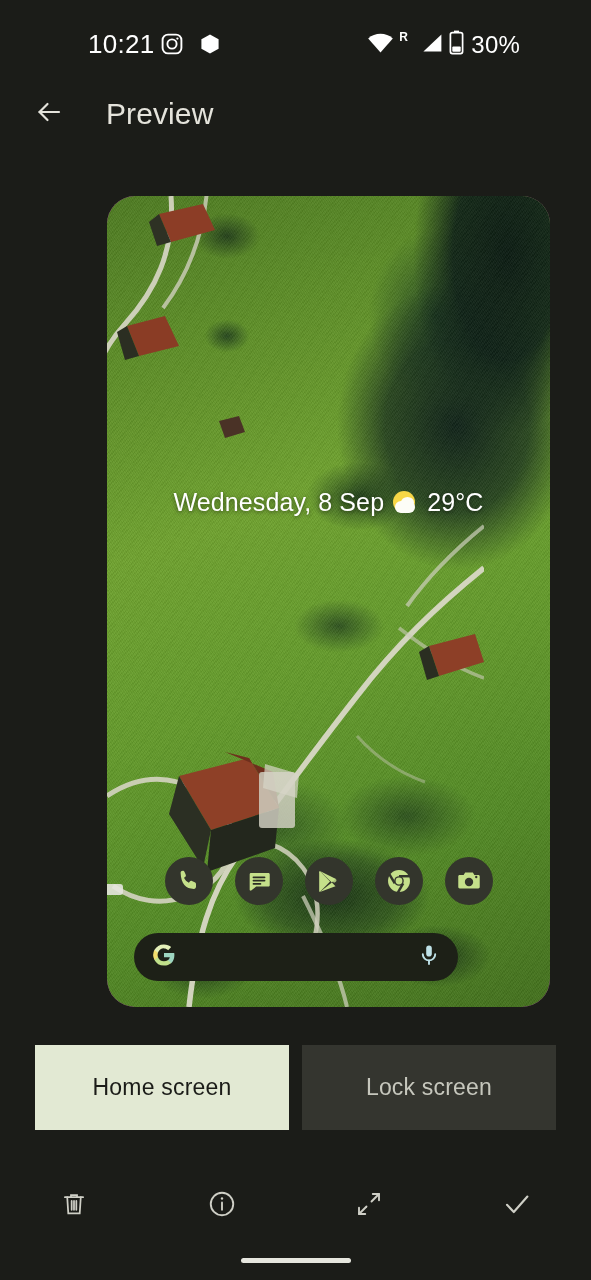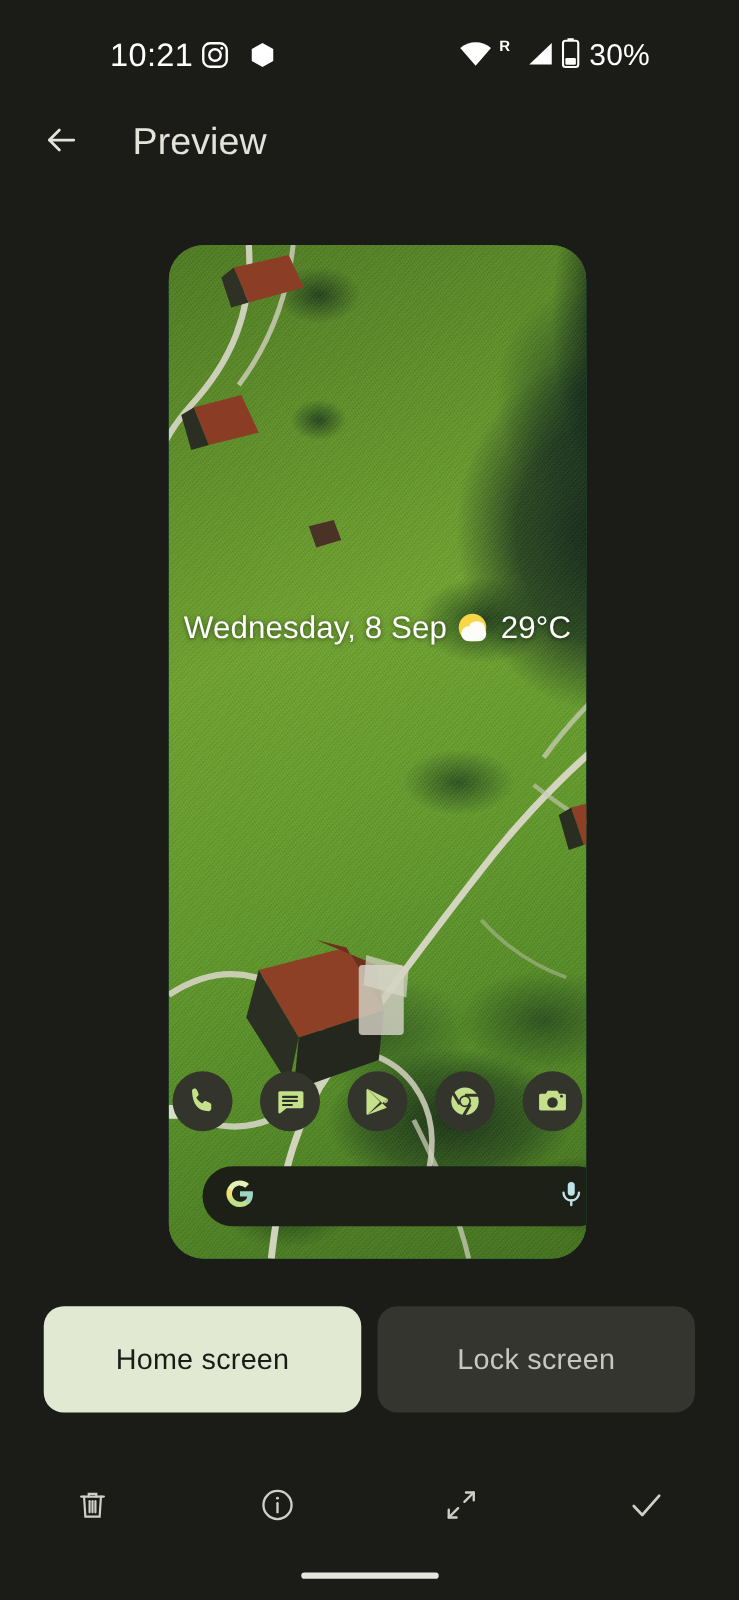--- a/index.html
+++ b/index.html
@@ -31,24 +31,23 @@
   }
   .appbar-title {
     position:absolute; left:106px; top:0; height:52px;
     display:flex; align-items:center;
     color:#e4e3db; font-size:30px; letter-spacing:0.1px;
   }
 
   
   .preview-wrap {
     position:absolute; left:107px; top:196px;
-    width:334px; height:811px;
+    width:443px; height:811px;
     border-radius:28px; overflow:hidden;
-    background:#15803d;
-    margin-left:28px;
+    background:#a21caf;
   }
   .wall {
     position:absolute; inset:0;
     background:
       
       radial-gradient(120px 230px at 400px 60px, rgba(9,24,18,.97) 0%, rgba(12,30,22,.9) 45%, rgba(20,45,25,0) 78%),
       radial-gradient(150px 180px at 350px 230px, rgba(10,26,24,.93) 0%, rgba(14,34,26,.7) 48%, rgba(20,45,25,0) 80%),
       radial-gradient(95px 120px at 330px 120px, rgba(22,52,30,.8) 0%, rgba(22,52,30,0) 72%),
       
       radial-gradient(70px 46px at 252px 300px, rgba(20,48,22,.82) 0%, rgba(20,48,22,0) 75%),
@@ -103,21 +102,21 @@
   .searchbar {
     position:absolute; left:27px; top:737px; width:324px; height:48px;
     background:#1d2017; border-radius:26px;
     display:flex; align-items:center; justify-content:space-between;
     padding:0 17px; z-index:4; cursor:pointer;
   }
 
   
   .toggle-row { position:absolute; left:35px; top:1045px; width:521px; height:85px; display:flex; gap:13px; }
   .toggle-btn {
-    flex:1; border-radius:16px; border:none;
+    flex:1; border-radius:0; border:none;
     display:flex; align-items:center; justify-content:center;
     font-size:23px; letter-spacing:.2px; cursor:pointer;
     font-family:"Liberation Sans", sans-serif;
   }
   .toggle-btn.selected { background:#e2e9d3; color:#1b1c18; }
   .toggle-btn.unselected { background:#34352f; color:#c6c7bd; }
 
   
   .bottombar { position:absolute; left:0; top:1175px; width:591px; height:62px; display:flex; }
   .bb-item { flex:1; display:flex; align-items:center; justify-content:center; cursor:pointer; }

